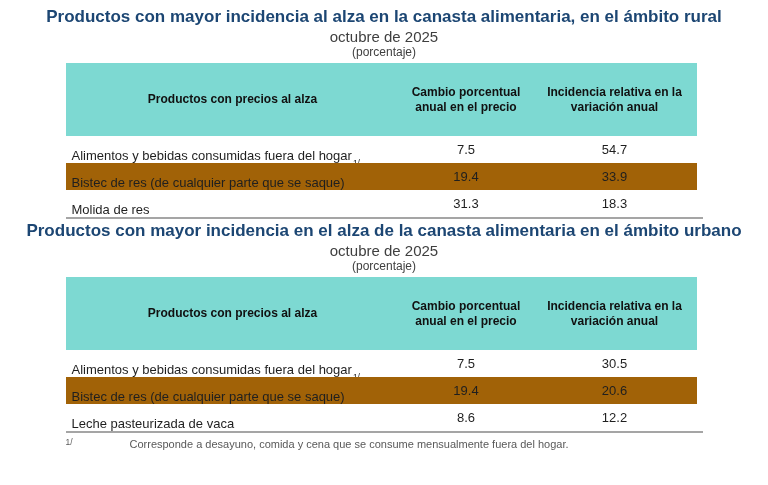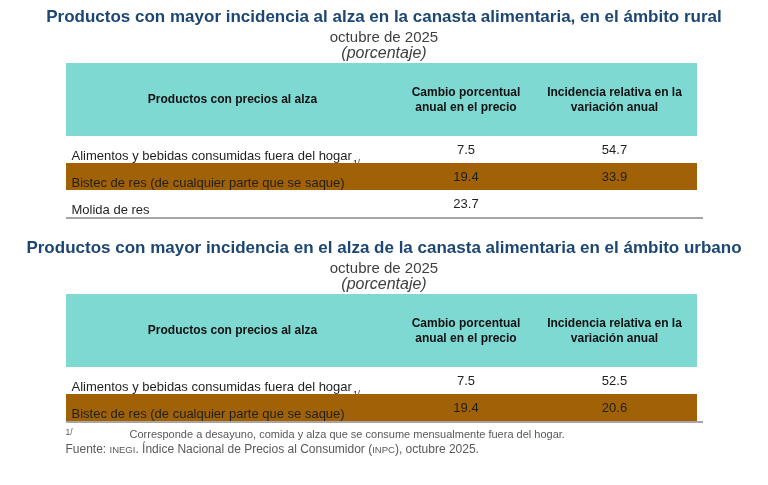--- a/index.html
+++ b/index.html
@@ -22,24 +22,23 @@
   .subtitle{
     margin-top:2px;
     text-align:center;
     font-size:15px;
     line-height:17px;
     color:#3f3f3f;
   }
   .unit{
     margin-top:1px;
     text-align:center;
-    font-size:16px;
+    font-size:12px;
     line-height:13px;
     color:#3f3f3f;
-    font-style:italic;
   }
   .tblwrap{
     width:637px;
     margin:4px auto 0 auto;
     border-bottom:2px solid #a5a5a5;
   }
   .grid-row{
     display:grid;
     grid-template-columns:334px 133px 164px;
     column-gap:0;
@@ -68,21 +67,21 @@
   }
   .td.product{justify-content:flex-start;padding-left:6px;align-items:flex-end;}
   .td.num{justify-content:center;text-align:right;}
   .row-striped .td{background:#a16207;}
   sup.fn{
     font-size:8.5px;
     line-height:0;
     vertical-align:4px;
     margin-left:1px;
   }
-  .section-urban{margin-top:19px;}
+  .section-urban{margin-top:2px;}
   .notes{
     width:637px;
     margin:3px auto 0 auto;
     color:#595959;
   }
   .footnote-line{
     font-size:11px;
     line-height:13px;
   }
   .footnote-marker{
@@ -132,21 +131,22 @@
           </div>
         <div class="td num">19.4</div>
         <div class="td num">33.9</div>
       </div>
 
       <div class="grid-row">
         <div class="td product">
             <span>Molida de res</span>
             <sup class="fn"></sup>
           </div>
-        <div class="td num">23.7</div>
+        <div class="td num">31.3</div>
+        <div class="td num">18.3</div>
       </div>
     </div>
   </section>
 
   <section class="section-urban">
     <h1 class="title">Productos con mayor incidencia en el alza de la canasta alimentaria en el ámbito urbano</h1>
     <div class="subtitle">octubre de 2025</div>
     <div class="unit">(porcentaje)</div>
 
     <div class="tblwrap">
@@ -155,33 +155,40 @@
         <div class="th">Cambio porcentual anual en el precio</div>
         <div class="th">Incidencia relativa en la variación anual</div>
       </div>
 
       <div class="grid-row">
         <div class="td product">
             <span>Alimentos y bebidas consumidas fuera del hogar</span>
             <sup class="fn">1/</sup>
           </div>
         <div class="td num">7.5</div>
-        <div class="td num">52.5</div>
+        <div class="td num">30.5</div>
       </div>
 
       <div class="grid-row row-striped">
         <div class="td product">
             <span>Bistec de res (de cualquier parte que se saque)</span>
             <sup class="fn"></sup>
           </div>
         <div class="td num">19.4</div>
         <div class="td num">20.6</div>
       </div>
 
+      <div class="grid-row">
+        <div class="td product">
+            <span>Leche pasteurizada de vaca</span>
+            <sup class="fn"></sup>
+          </div>
+        <div class="td num">8.6</div>
+        <div class="td num">12.2</div>
+      </div>
     </div>
   </section>
 
   <div class="notes">
-    <div class="footnote-line"><span class="footnote-marker">1/</span><span>Corresponde a desayuno, comida y alza que se consume mensualmente fuera del hogar.</span></div>
-    <div class="source-line"><span>Fuente: </span><span class="sc">INEGI</span><span>. Índice Nacional de Precios al Consumidor (</span><span class="sc">INPC</span><span>), octubre 2025.</span></div>
+    <div class="footnote-line"><span class="footnote-marker">1/</span><span>Corresponde a desayuno, comida y cena que se consume mensualmente fuera del hogar.</span></div>
   </div>
 
 </div>
 
 </body></html>

